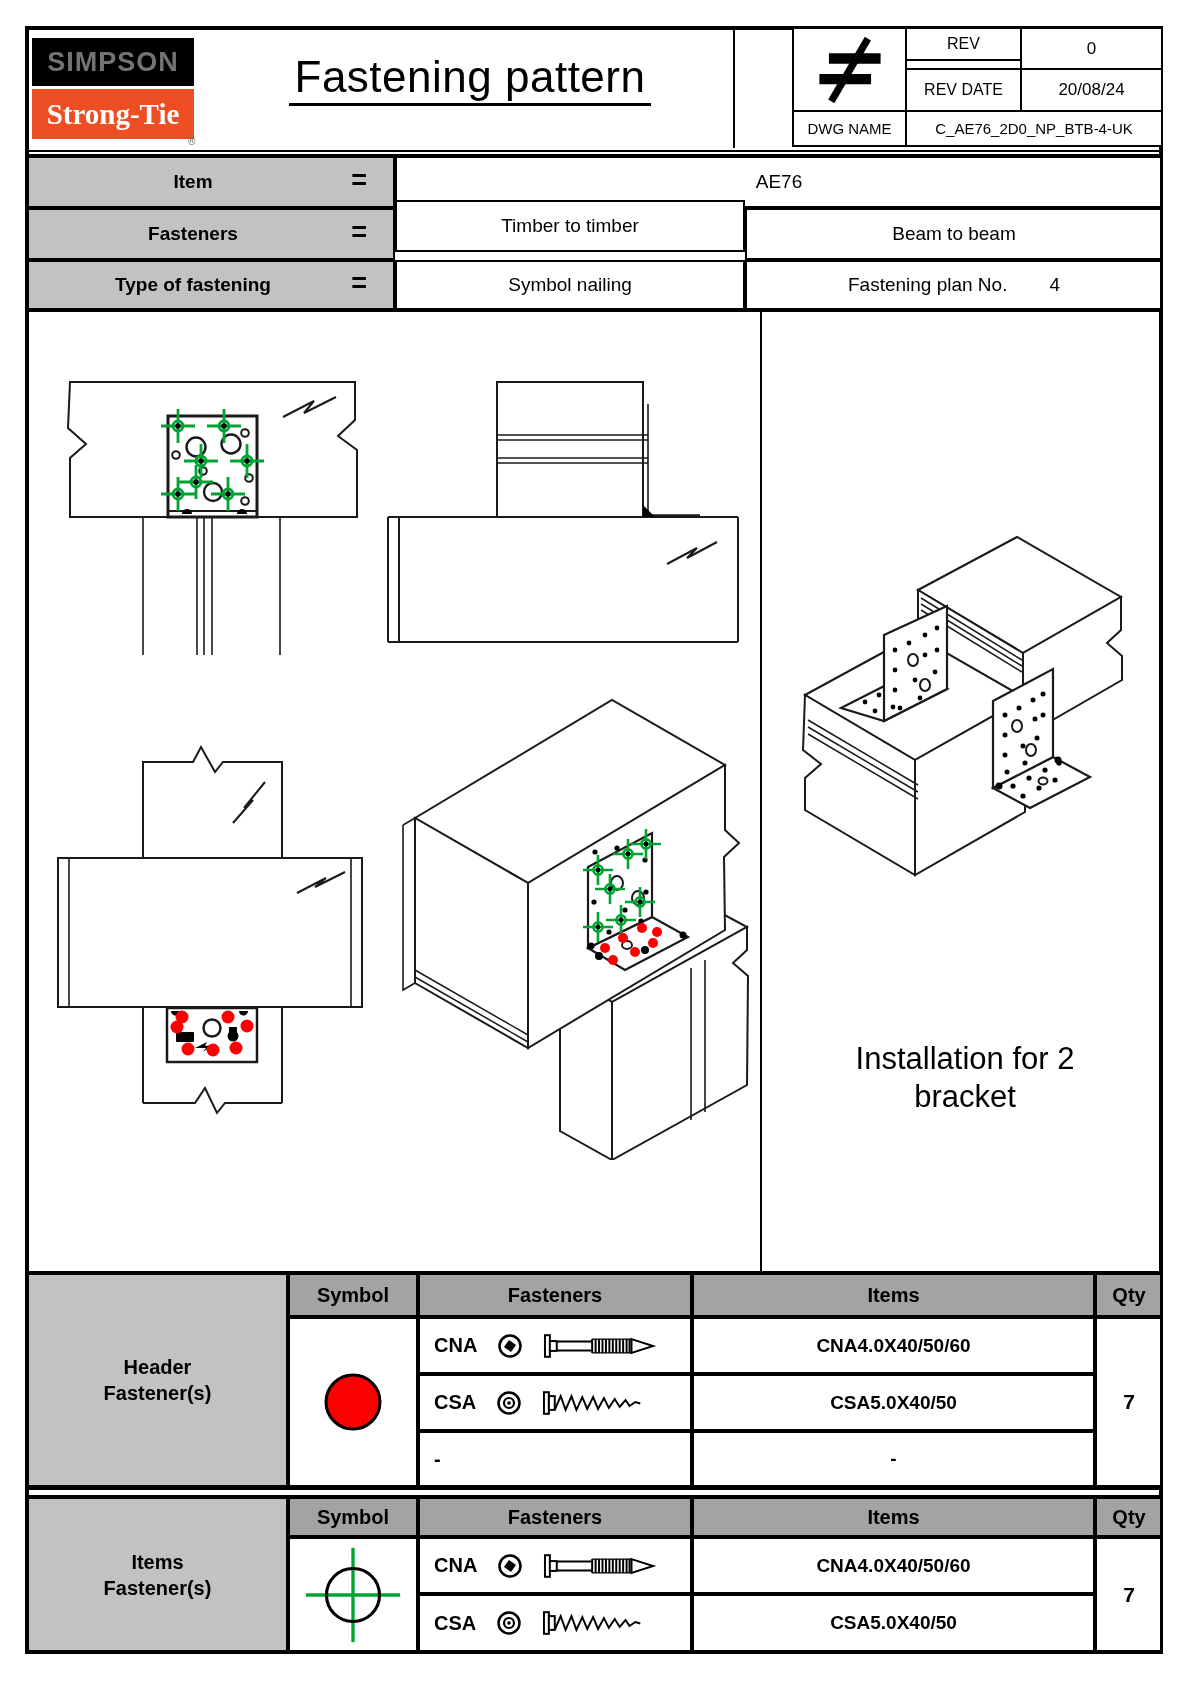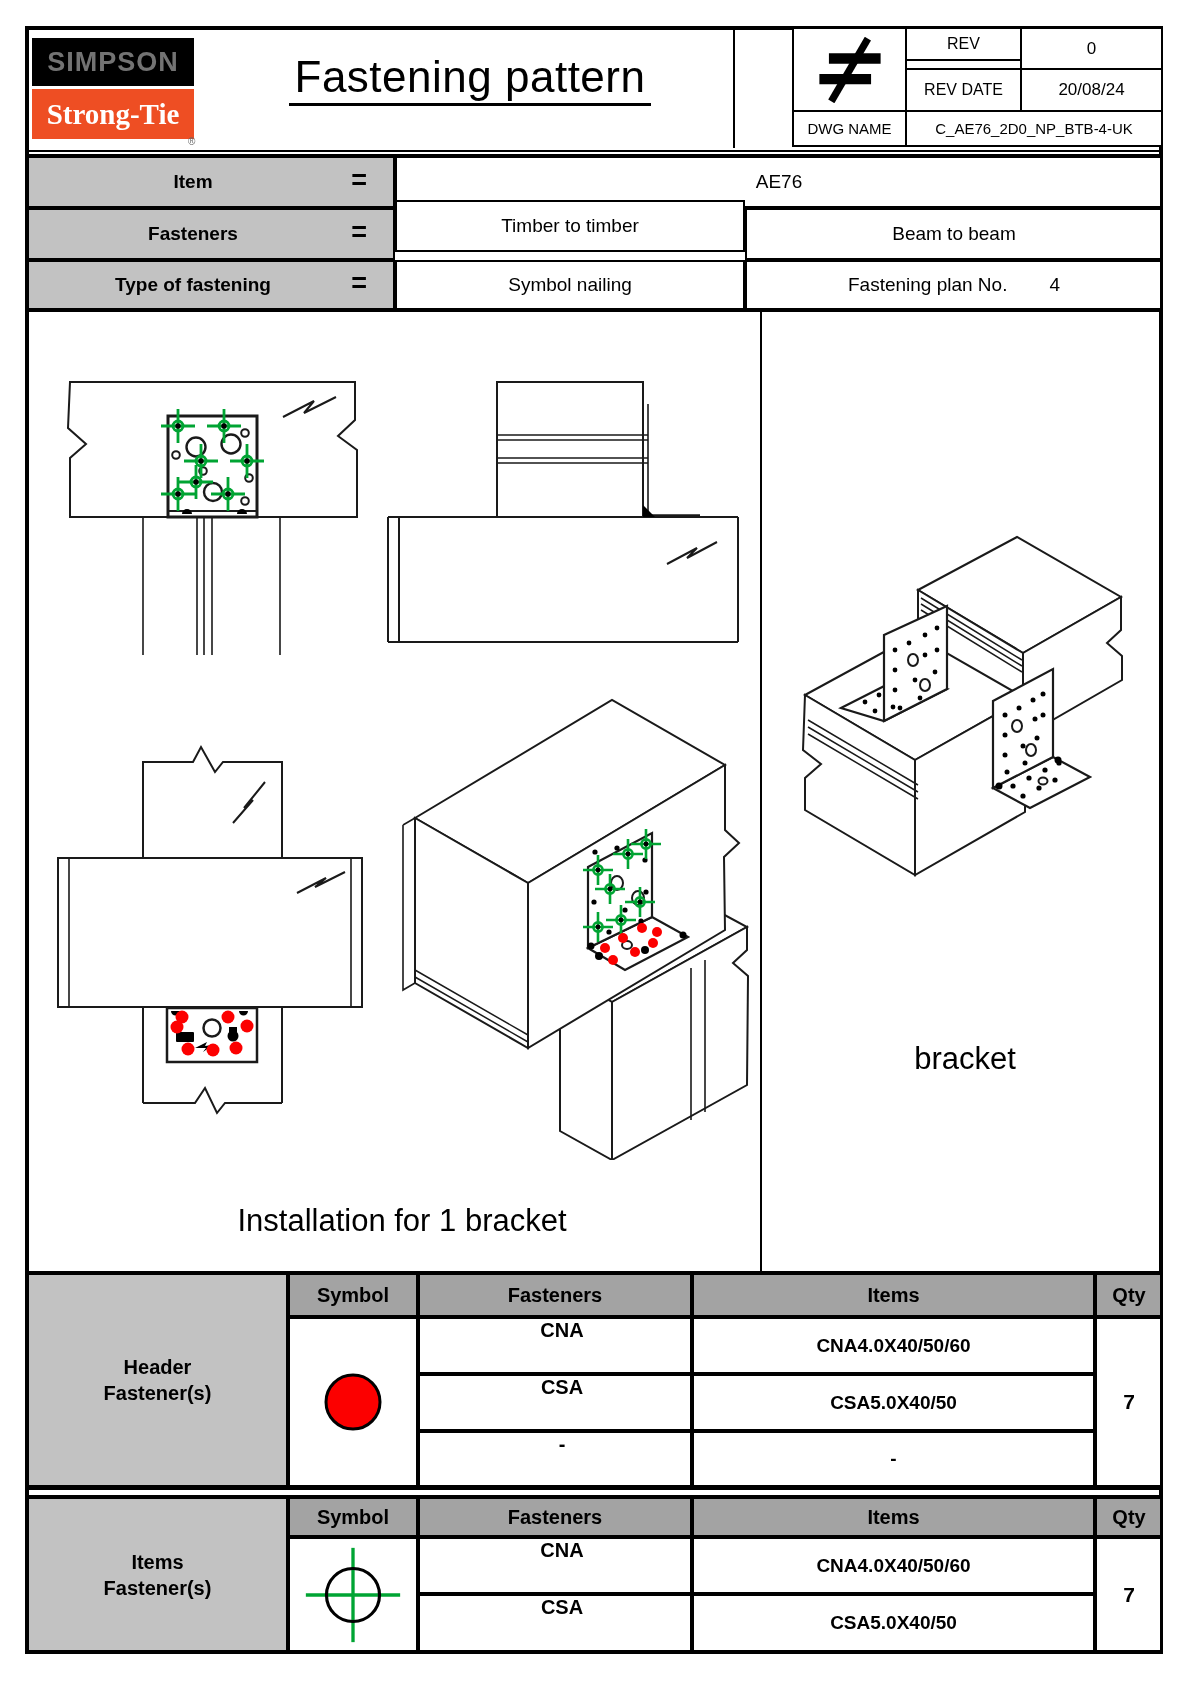--- a/index.html
+++ b/index.html
@@ -9,21 +9,21 @@
   .frame{position:absolute;left:25px;top:26px;width:1138px;height:1628px;
          border:4px solid #000;box-sizing:border-box;pointer-events:none;}
   .hline{position:absolute;background:#000;}
   .vline{position:absolute;background:#000;}
   
   .c{position:absolute;box-sizing:border-box;border:2px solid #000;background:#fff;
      display:flex;align-items:center;justify-content:center;font-size:19px;}
   .c.gray{background:#C2C2C2;}
   .c.bold{font-weight:bold;}
   .c.hdr{background:#a3a3a3;font-weight:bold;font-size:20px;}
-  .c.left{justify-content:flex-start;padding-left:14px;gap:20px;flex-direction:column;}
+  .c.left{justify-content:flex-start;padding-left:14px;gap:20px;}
   .tframe{position:absolute;box-sizing:border-box;border:3px solid #000;pointer-events:none;}
   
   .logo-black{position:absolute;left:32px;top:38px;width:162px;height:48px;background:#000;
       color:#737373;display:flex;align-items:center;justify-content:center;
       font-weight:bold;font-size:27px;letter-spacing:1px;}
   .logo-orange{position:absolute;left:32px;top:89px;width:162px;height:50px;background:#EE4E23;
       color:#fff;display:flex;align-items:center;justify-content:center;
       font-family:"Liberation Serif",serif;font-weight:bold;font-size:29px;}
   .logo-reg{position:absolute;left:188px;top:136px;font-size:10px;color:#666;}
   .doc-title{position:absolute;left:235px;top:52px;width:470px;text-align:center;
@@ -353,24 +353,22 @@
       <circle cx="210" cy="268" r="5"></circle>
         <circle cx="228" cy="258" r="5"></circle>
       <circle cx="247" cy="248" r="5"></circle>
         <circle cx="262" cy="252" r="5"></circle>
       <circle cx="218" cy="280" r="5"></circle>
         <circle cx="240" cy="272" r="5"></circle>
       <circle cx="258" cy="263" r="5"></circle>
     </g>
   </svg>
 
-  <div class="cap" style="left:217px;top:1202px;width:370px;">
-    <span>Installation for 1 bracket</span>
-  </div>
   <div class="cap" style="left:795px;top:1040px;width:340px;">
+    <span style="display:block">Installation for 2</span>
     <span style="display:block">bracket</span>
   </div>
 
   <div class="c gray" style="left:27px;top:1273px;width:261px;height:214px;">
     <div class="glabel">
       <span>Header</span>
       <span>Fastener(s)</span>
     </div>
   </div>
   <div class="c hdr" style="left:288px;top:1273px;width:130px;height:44px;">

